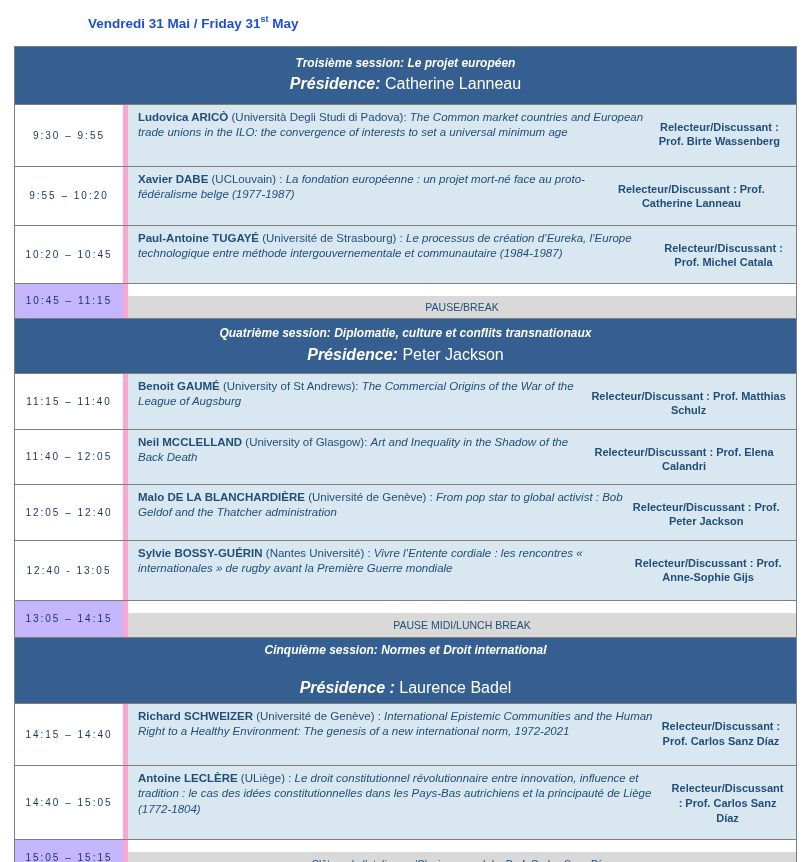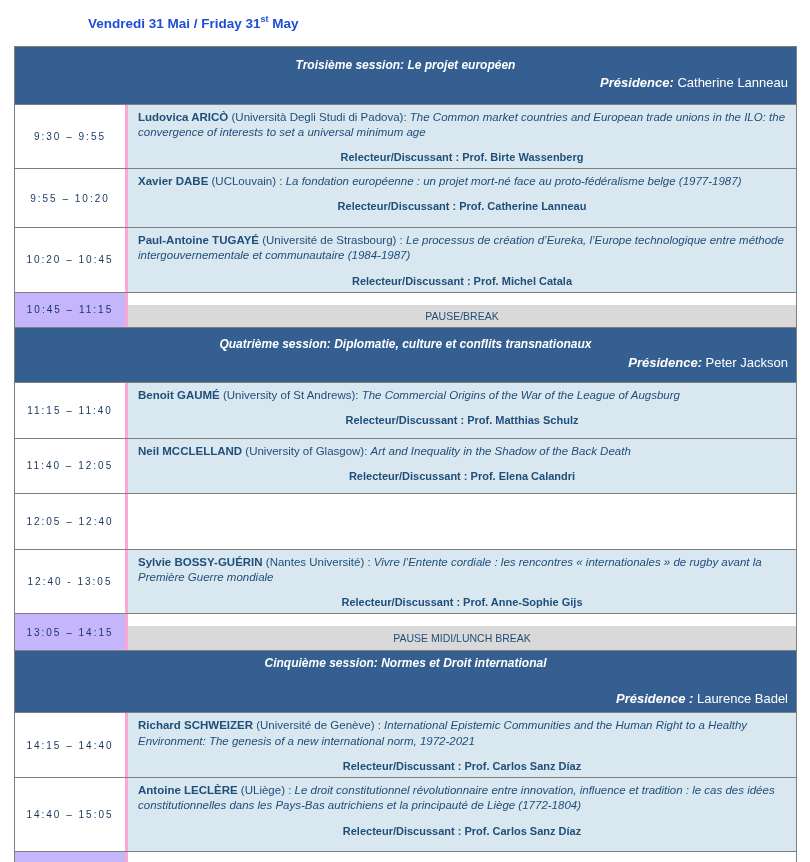--- a/index.html
+++ b/index.html
@@ -18,30 +18,30 @@
   }
   .row{
     display:grid;grid-template-columns:113px 1fr;box-sizing:border-box;
   }
   .row + .row{border-top:1px solid #7F7F7F;}
   .row.session{
     display:flex;flex-direction:column;justify-content:center;
     background:#365F91;color:#ffffff;text-align:center;padding:4px 8px;
   }
   .session-title{font-weight:bold;font-style:italic;font-size:12px;line-height:1.45;}
-  .session-chair{font-size:13px;line-height:1.45;text-align:right;}
+  .session-chair{font-size:16px;line-height:1.45;}
   .chair-label{font-weight:bold;font-style:italic;}
   .time-cell{
-    background:#ffffff;border-right:3px solid #f9a8d4;
+    background:#ffffff;border-right:5px solid #f9a8d4;
     display:flex;align-items:center;justify-content:center;
     font-size:10px;letter-spacing:2px;color:#17365D;white-space:nowrap;
   }
   .talk-cell{
     background:#D9E7F1;color:#1F4E79;font-size:11.5px;line-height:1.34;
-    padding:5px 10px 3px 10px;display:flex;flex-direction:column;justify-content:flex-start;
+    padding:5px 10px 3px 10px;display:flex;flex-direction:row;justify-content:flex-start;
     box-sizing:border-box;
   }
   .speaker{font-weight:bold;}
   .talk-title{font-style:italic;}
   .discussant{font-weight:bold;text-align:center;font-size:11px;margin-top:10px;}
   .break-cell{
     background:#D9D9D9;color:#1F4E79;font-size:10.5px;
     display:flex;align-items:center;justify-content:center;text-align:center;margin-top:12px;
   }
   .row.break .time-cell{background:#c4b5fd;}
@@ -124,20 +124,24 @@
     <div class="row talk">
       <div class="time-cell">11:40 – 12:05</div>
       <div class="talk-cell">
         <div class="talk-text"><span class="speaker">Neil MCCLELLAND</span><span class="aff"> (University of Glasgow): </span><span class="talk-title">Art and Inequality in the Shadow of the Back Death</span></div>
         <div class="discussant">Relecteur/Discussant : Prof. Elena Calandri</div>
       </div>
     </div>
 
     <div class="row talk">
       <div class="time-cell">12:05 – 12:40</div>
+      <div class="talk-cell">
+        <div class="talk-text"><span class="speaker">Malo DE LA BLANCHARDIÈRE</span><span class="aff"> (Université de Genève) : </span><span class="talk-title">From pop star to global activist : Bob Geldof and the Thatcher administration</span></div>
+        <div class="discussant">Relecteur/Discussant : Prof. Peter Jackson</div>
+      </div>
     </div>
 
     <div class="row talk">
       <div class="time-cell">12:40 - 13:05</div>
       <div class="talk-cell">
         <div class="talk-text"><span class="speaker">Sylvie BOSSY-GUÉRIN</span><span class="aff"> (Nantes Université) : </span><span class="talk-title">Vivre l’Entente cordiale : les rencontres « internationales » de rugby avant la Première Guerre mondiale</span></div>
         <div class="discussant">Relecteur/Discussant : Prof. Anne-Sophie Gijs</div>
       </div>
     </div>
 

